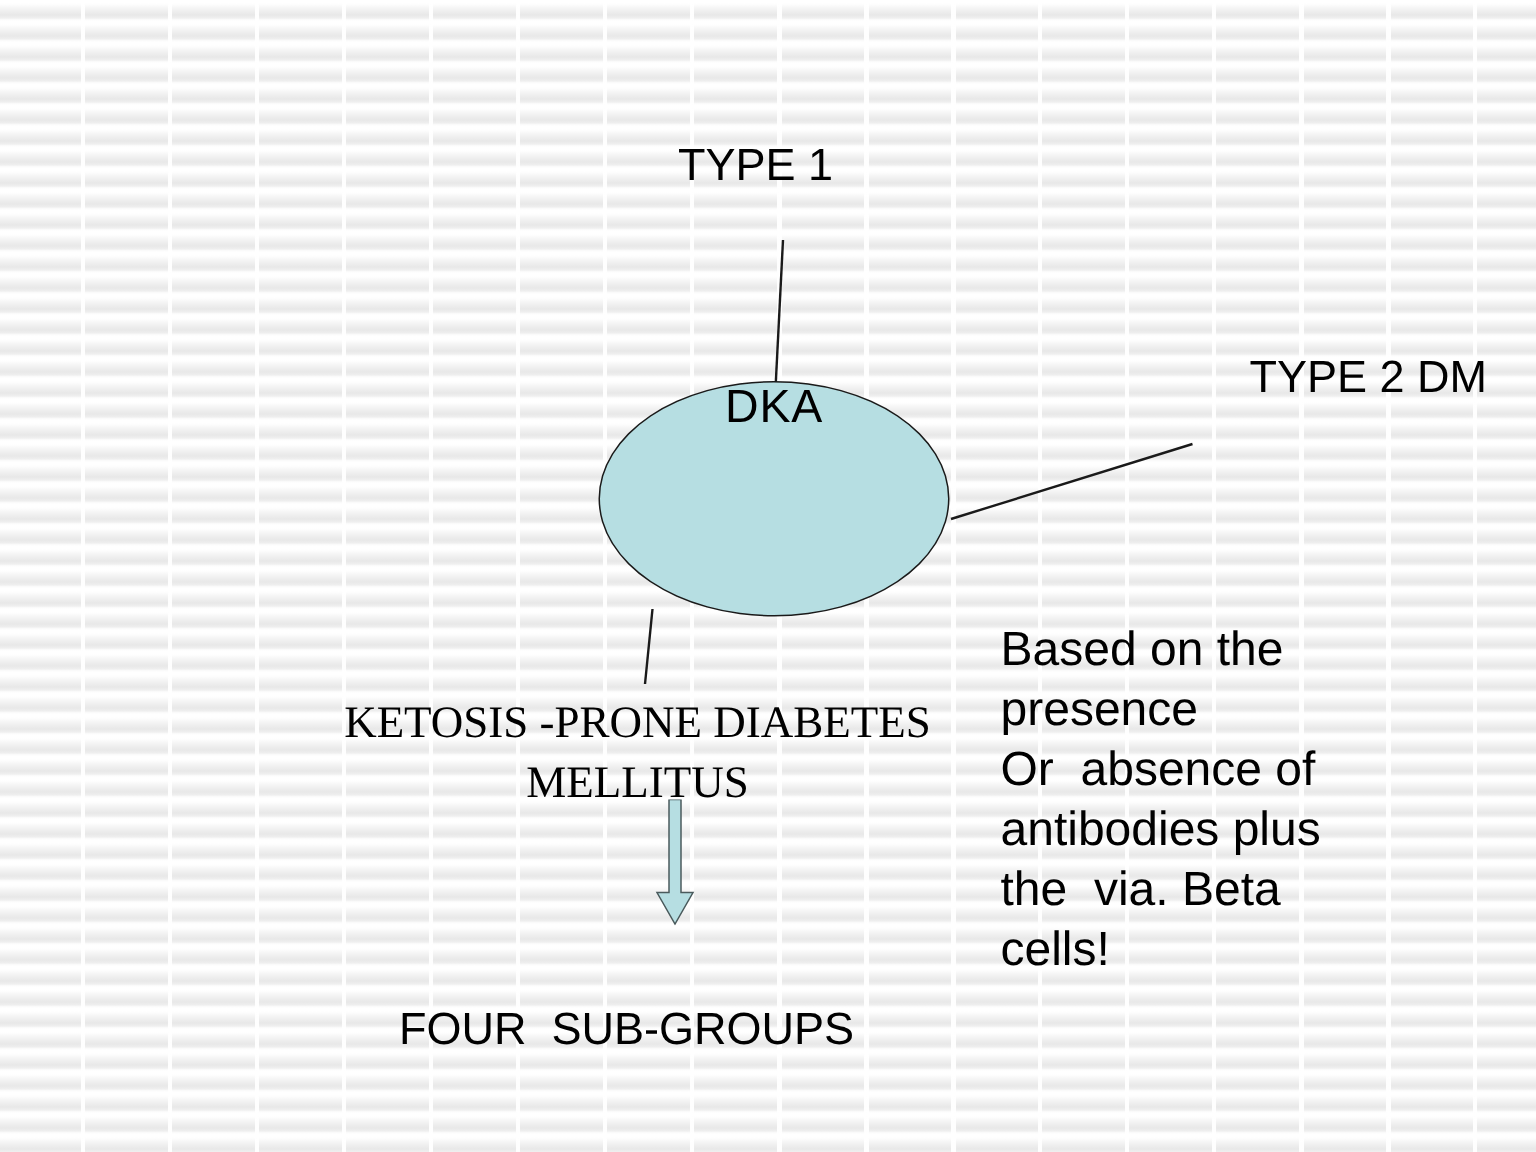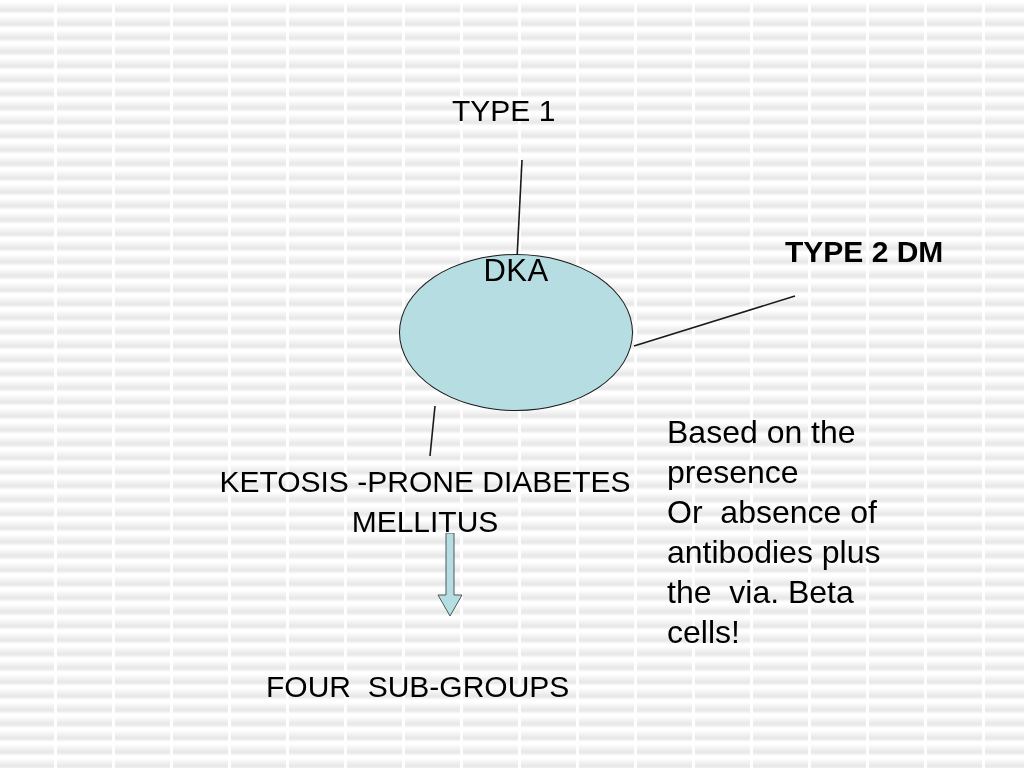--- a/index.html
+++ b/index.html
@@ -84,32 +84,32 @@
     white-space: pre;
     line-height: 1.15;
   }
 
   #label-type1 {
     left: 452px;
     top: 94px;
     font-size: 30px;
   }
   #label-type2 {
-    left: 785px;
+    left: 833px;
     top: 235px;
     font-size: 30px;
-    font-weight: bold;
   }
   #label-ketosis {
     left: 190px;
     top: 462px;
     font-size: 30px;
     width: 470px;
     text-align: center;
     line-height: 1.32;
+    font-family: Liberation Serif, serif;
   }
   #label-foursub {
     left: 266px;
     top: 639px;
     font-size: 30px;
     margin-top: 31px;
   }
 
   
   #note-block {

